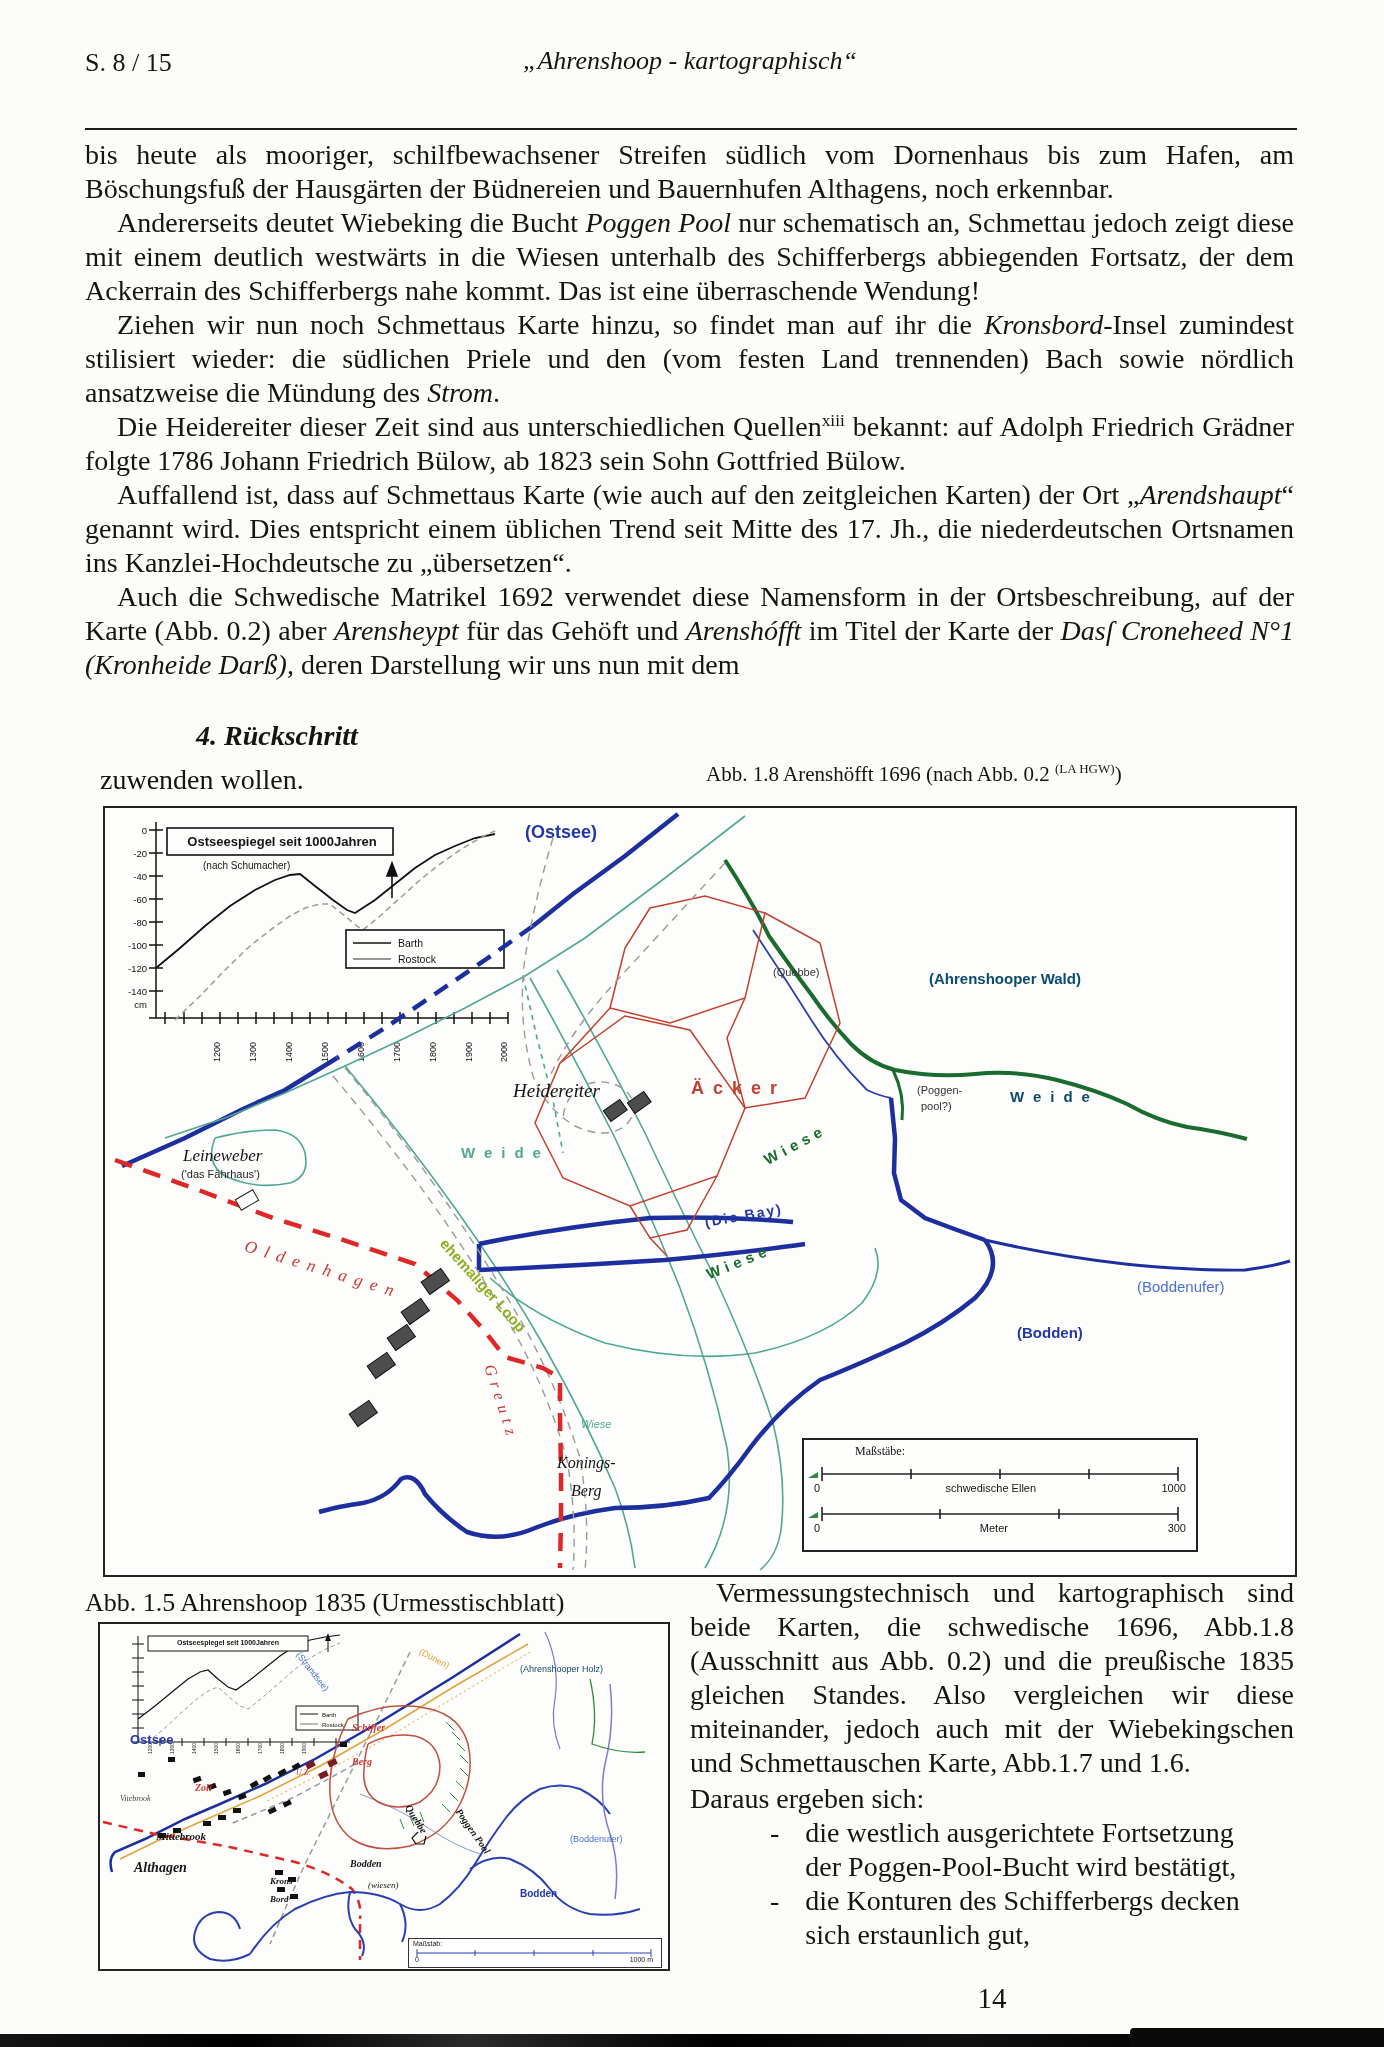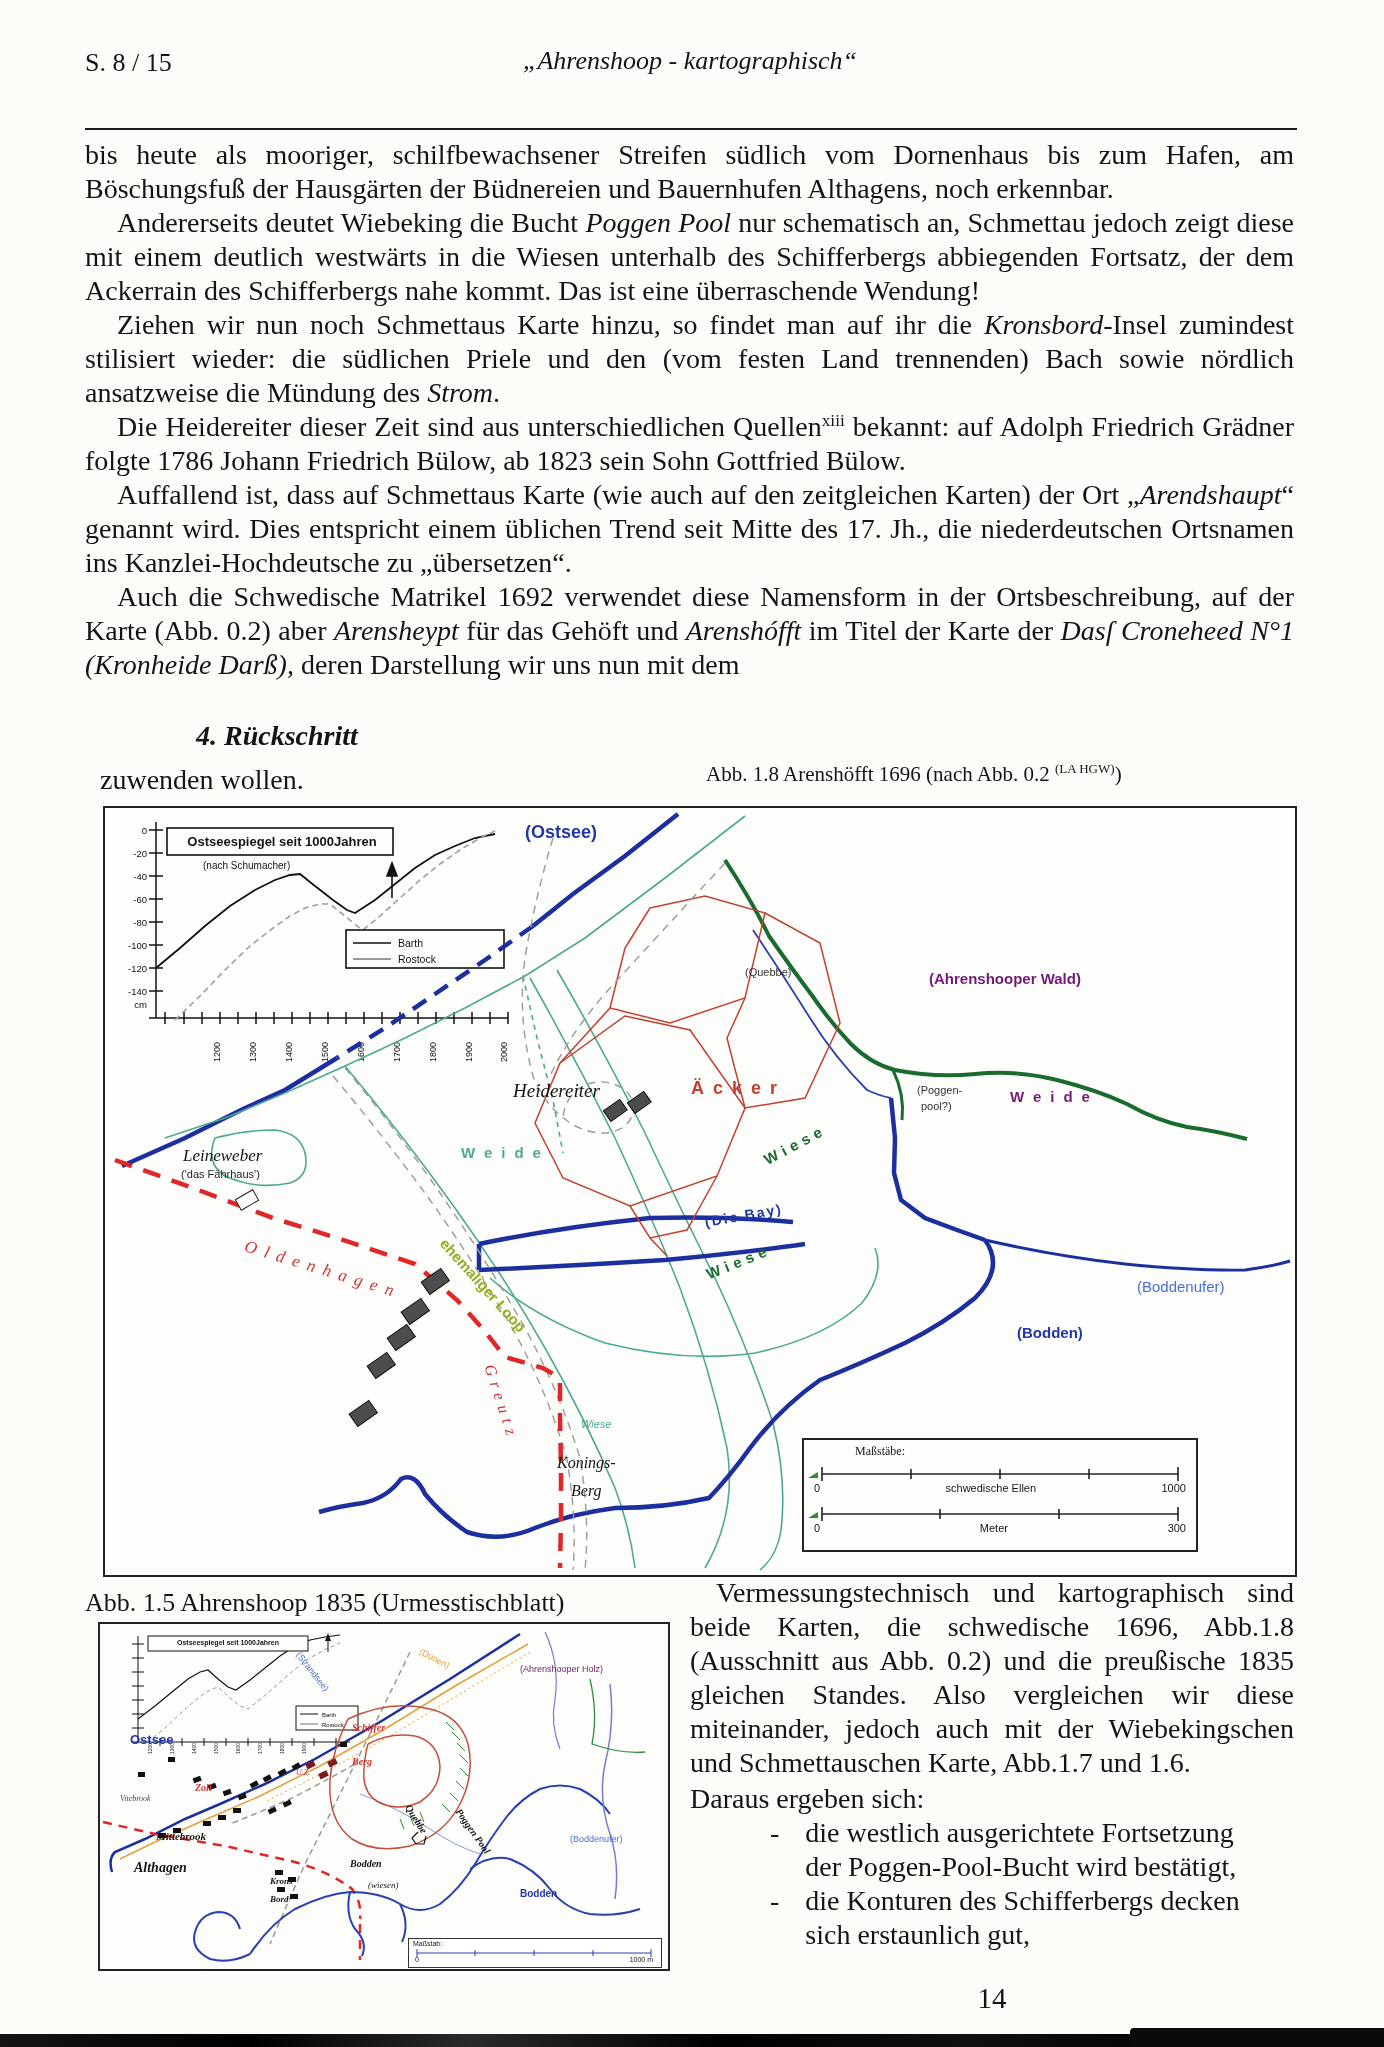--- a/index.html
+++ b/index.html
@@ -19,21 +19,21 @@
   #sec-heading{left:196px;top:720px;font-size:28px;font-weight:bold;font-style:italic;}
   #after-heading{left:100px;top:764px;font-size:28px;}
   #cap18{left:706px;top:762px;font-size:21px;}
   
   .figframe{border:2.5px solid #222;background:#fdfdfb;}
   #fig18{left:103px;top:806px;width:1190px;height:767px;}
   #fig15{left:98px;top:1622px;width:568px;height:345px;}
   #fig18 svg,#fig15 svg{position:absolute;left:0;top:0;}
   
   .ml{position:absolute;white-space:nowrap;font-family:"Liberation Sans",sans-serif;transform-origin:0 50%;}
-  .blue{color:#2336a6;} .lblue{color:#4a6fd0;} .teal{color:#4fa893;} .grn{color:#701a75;}
+  .blue{color:#2336a6;} .lblue{color:#4a6fd0;} .teal{color:#4fa893;} .grn{color:#0c4a6e;}
   .dgrn{color:#1c6b2f;} .redl{color:#c2402f;} .reds{color:#cc3333;} .olive{color:#8fae22;}
   .serf{font-family:"Liberation Serif",serif;}
   
   .chtitle{font-family:"Liberation Sans",sans-serif;font-weight:bold;font-size:13px;}
   .chsub{font-family:"Liberation Sans",sans-serif;font-size:10px;}
   
   #msbox{left:697px;top:630px;width:392px;height:110px;border:2px solid #222;background:#fefefc;}
   #msbox .ttl{position:absolute;left:10px;top:4px;font-family:Liberation Serif, serif;font-size:12px;margin-left:41px;}
   .msrow{position:absolute;left:0;width:392px;height:36px;}
   .mslabels{position:absolute;left:10px;top:18px;width:372px;font-family:"Liberation Sans",sans-serif;font-size:11px;display:flex;justify-content:space-between;}
@@ -207,21 +207,21 @@
         <rect x="264" y="550" width="24" height="15" transform="rotate(-35 276 557)"></rect>
         <rect x="246" y="598" width="24" height="15" transform="rotate(-35 258 605)"></rect>
         <rect x="132" y="386" width="20" height="12" transform="rotate(-30 142 392)" fill="#ffffff" stroke="#222"></rect>
       </g>
     </svg>
 
     <div class="ml chtitle" style="left:82px;top:26px;width:190px;text-align:center;">Ostseespiegel seit 1000Jahren</div>
     <div class="ml chsub" style="left:98px;top:52px;">(nach Schumacher)</div>
 
     <div class="ml blue" style="left:420px;top:14px;font-size:18px;font-weight:bold;">(Ostsee)</div>
-    <div class="ml" style="left:640px;top:158px;font-size:11px;color:#333;">(Quebbe)</div>
+    <div class="ml" style="left:668px;top:158px;font-size:11px;color:#333;">(Quebbe)</div>
     <div class="ml grn" style="left:824px;top:162px;font-size:15px;font-weight:bold;">(Ahrenshooper Wald)</div>
     <div class="ml serf" style="left:408px;top:272px;font-size:19px;font-style:italic;">Heidereiter</div>
     <div class="ml redl" style="left:586px;top:270px;font-size:18px;font-weight:bold;letter-spacing:9px;">Äcker</div>
     <div class="ml" style="left:812px;top:276px;font-size:11px;color:#333;">(Poggen-</div>
     <div class="ml" style="left:816px;top:292px;font-size:11px;color:#333;">pool?)</div>
     <div class="ml grn" style="left:905px;top:280px;font-size:15px;font-weight:bold;letter-spacing:9px;">Weide</div>
     <div class="ml teal" style="left:356px;top:336px;font-size:15px;font-weight:bold;letter-spacing:9px;">Weide</div>
     <div class="ml serf" style="left:78px;top:338px;font-size:17px;font-style:italic;">Leineweber</div>
     <div class="ml" style="left:76px;top:360px;font-size:11px;color:#222;">('das Fährhaus')</div>
     <div class="ml reds serf" style="left:140px;top:428px;font-size:17px;font-style:italic;letter-spacing:8px;transform:rotate(17deg);">Oldenhagen</div>

